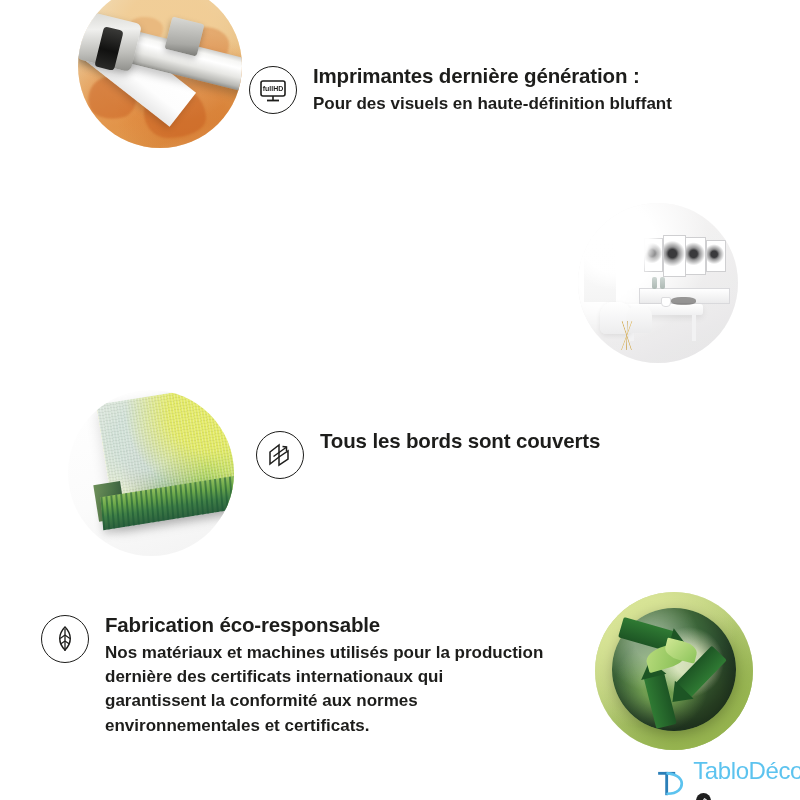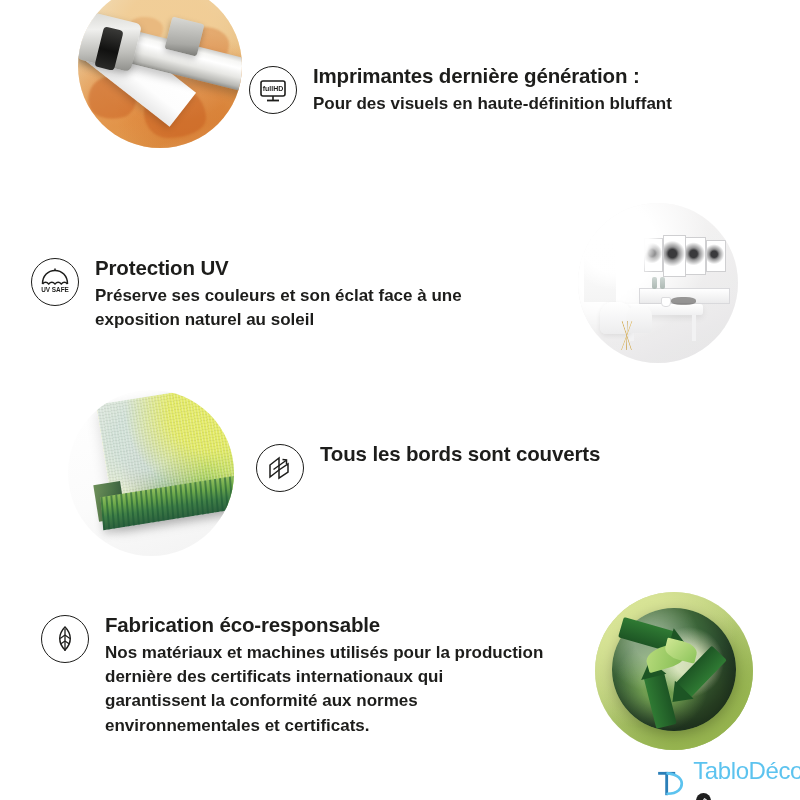--- a/index.html
+++ b/index.html
@@ -323,39 +323,22 @@
       </svg>
     </div>
     <div class="f-text">
       <p class="f-title">Imprimantes dernière génération :</p>
       <p class="f-body">
         <span>Pour des visuels en haute-définition bluffant</span>
       </p>
     </div>
   </div>
 
-  <div class="feature" style="left:31px; top:256px;">
-    <div class="f-icon">
-      <svg viewBox="0 0 46 46">
-        <path d="M10.5 25 C10.5 16.5 16.2 11.5 23 11.5 C29.8 11.5 35.5 16.5 35.5 25" fill="none" stroke="#1d1d1b" stroke-width="1.5"></path>
-        <path d="M10.5 25 Q13.6 21.6 16.7 25 Q19.8 21.6 23 25 Q26.2 21.6 29.3 25 Q32.4 21.6 35.5 25" fill="none" stroke="#1d1d1b" stroke-width="1.5"></path>
-        <line x1="23" y1="11.5" x2="23" y2="9.5" stroke="#1d1d1b" stroke-width="1.5"></line>
-        <text x="23" y="32.5" font-family="Liberation Sans, sans-serif" font-size="6.4" font-weight="bold" fill="#1d1d1b" text-anchor="middle">UV SAFE</text>
-      </svg>
-    </div>
-    <div class="f-text">
-      <p class="f-title">Protection UV</p>
-      <p class="f-body">
-        <span>Préserve ses couleurs et son éclat face à une</span>
-        <span>exposition naturel au soleil</span>
-      </p>
-    </div>
-  </div>
-
-  <div class="feature" style="left:256px; top:442px;">
+
+  <div class="feature" style="left:256px; top:429px;">
     <div class="f-icon">
       <svg viewBox="0 0 46 46">
         <path d="M13 20 L22 13 L22 25 L13 32 Z" fill="none" stroke="#1d1d1b" stroke-width="1.5"></path>
         <path d="M22 25 L31 19 L31 27 L22 33 Z" fill="none" stroke="#1d1d1b" stroke-width="1.5"></path>
         <path d="M16.5 24.5 L29 15.5" fill="none" stroke="#1d1d1b" stroke-width="1.5"></path>
         <path d="M25.5 14.5 L29.5 15 L29.5 19" fill="none" stroke="#1d1d1b" stroke-width="1.5"></path>
       </svg>
     </div>
     <div class="f-text">
       <p class="f-title">Tous les bords sont couverts</p>

